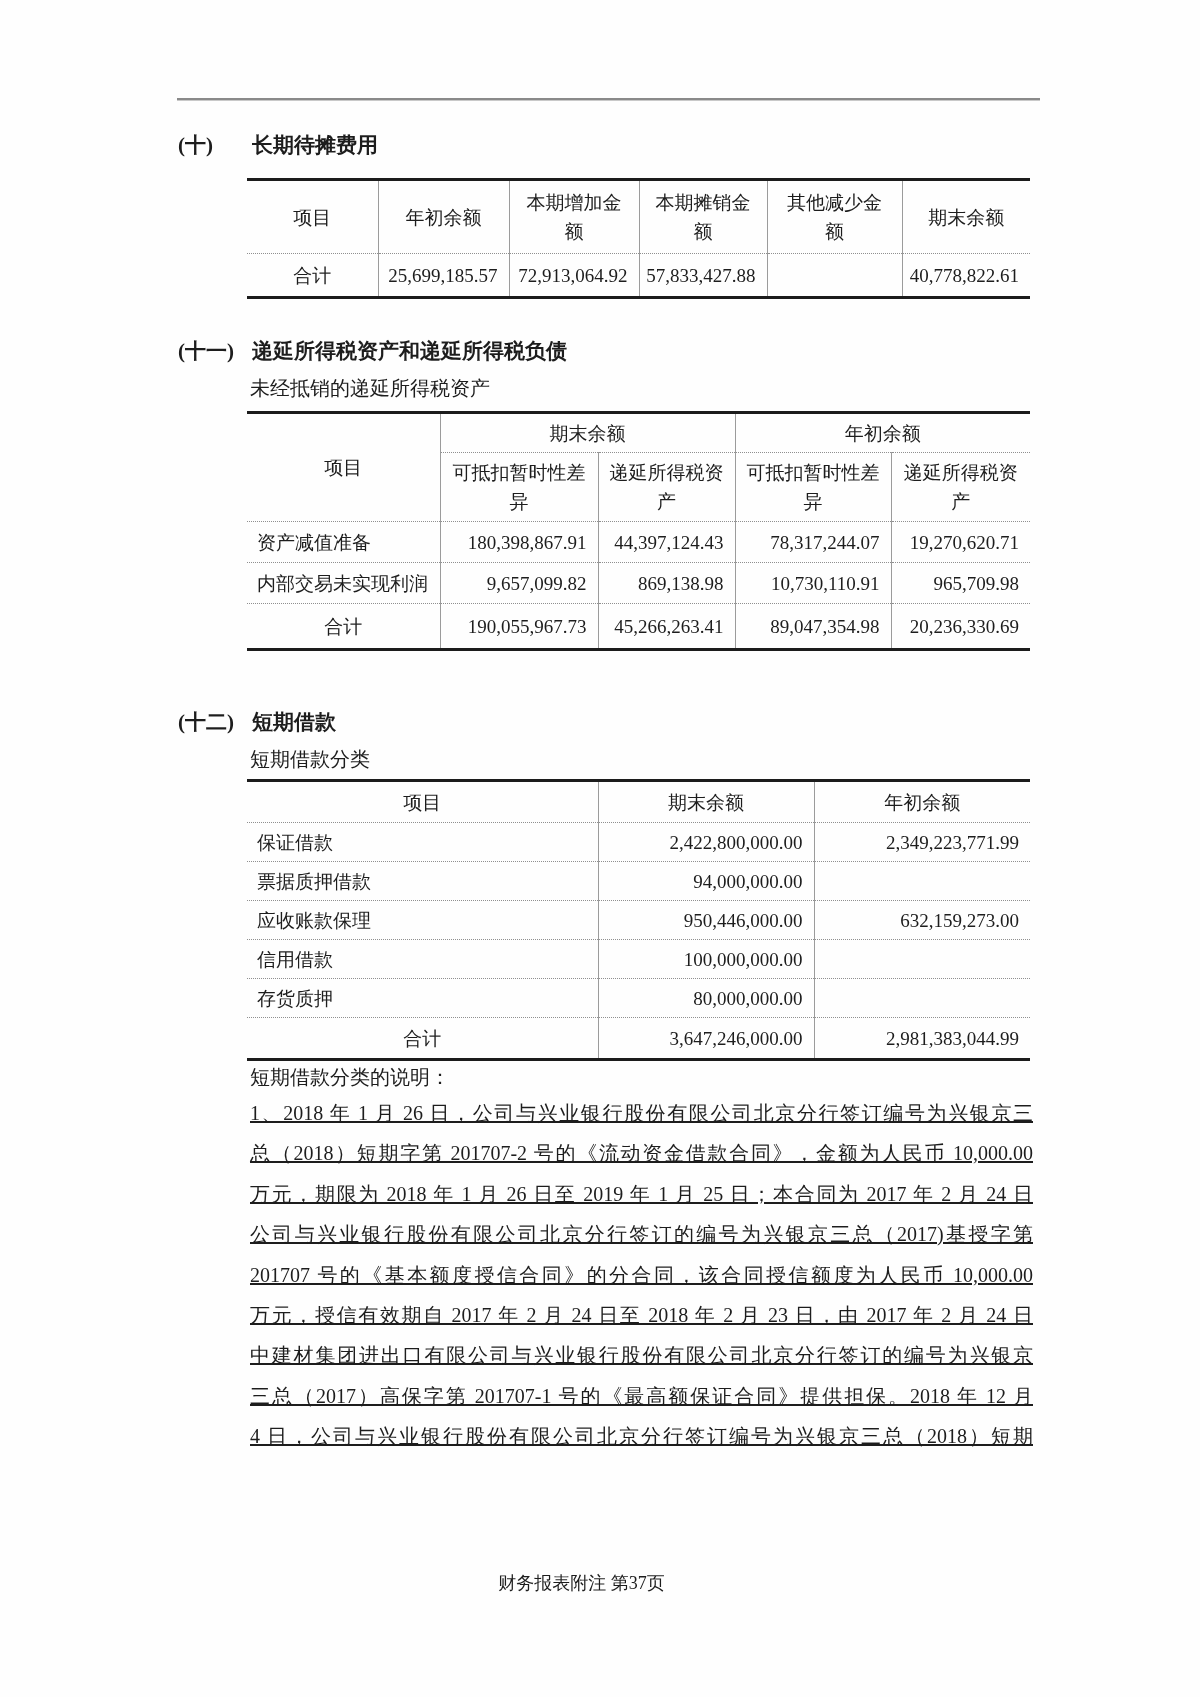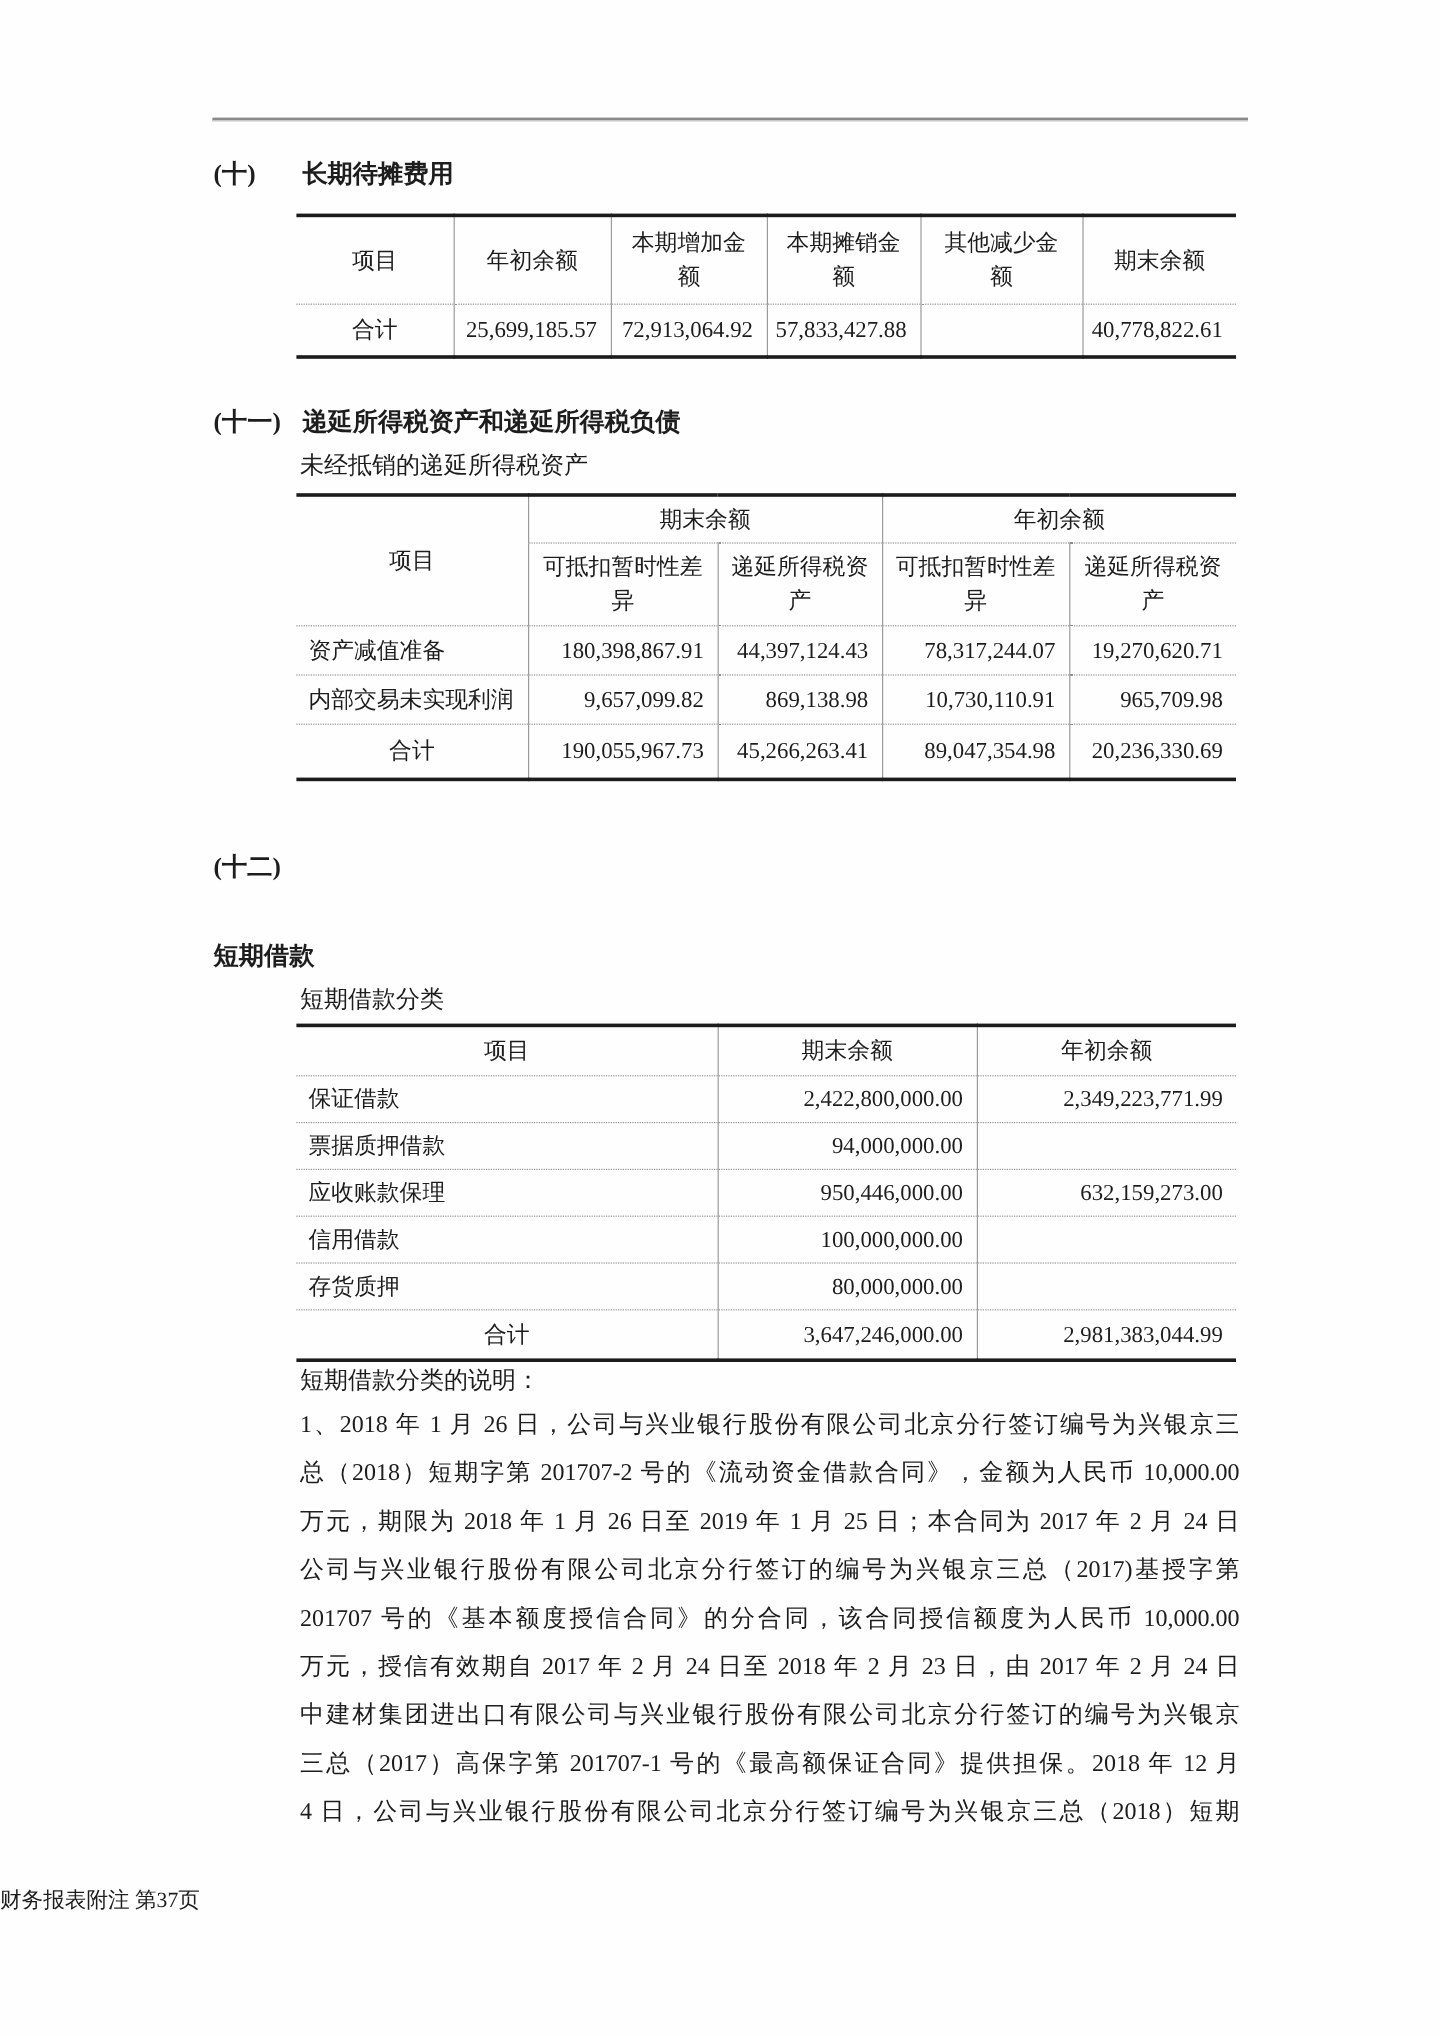--- a/index.html
+++ b/index.html
@@ -73,38 +73,39 @@
   .t3 .rt > *{height:40px;}
   
   .note-intro{
     margin-left:250px;
     font-size:20px;line-height:32px;
   }
   .note-lines{
     margin-left:250px;
     width:783px;
     font-size:20px;
+    text-decoration:underline;
   }
   .note-line{
     line-height:40.4px;
     text-align:justify;
     text-align-last:justify;
     white-space:nowrap;
   }
   .footer{
     position:absolute;left:0;top:1570px;width:1163px;
-    text-align:left;
+    text-align:center;
     font-size:18px;line-height:26px;
   }
   
   .mt-t1{margin-top:18px;}
   .mt-s11{margin-top:37px;}
   .mt-sub{margin-top:8px;}
   .mt-t2{margin-top:9px;}
-  .mt-s12{margin-top:56px;flex-direction:column;}
+  .mt-s12{margin-top:56px;}
   .mt-t3{margin-top:6px;}
 </style>
 </head>
 <body>
 
 <div class="page">
   <div class="top-rule"></div>
 
   <div class="content">
 

